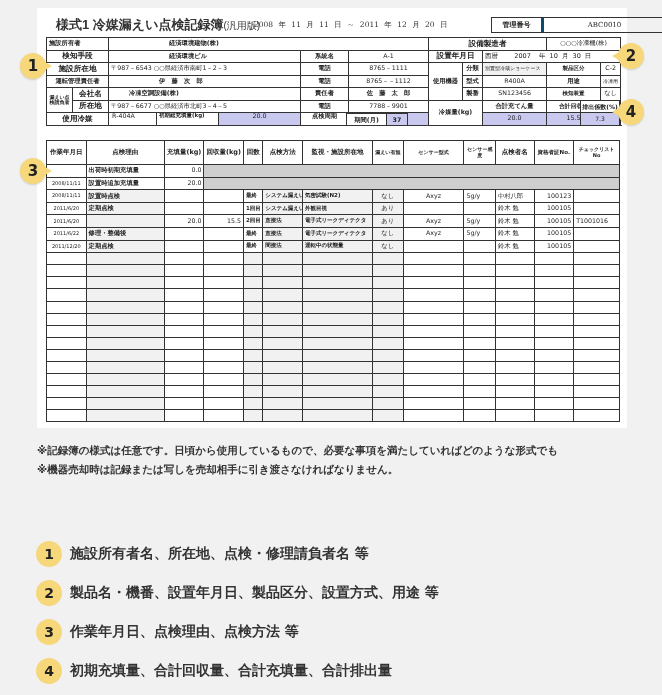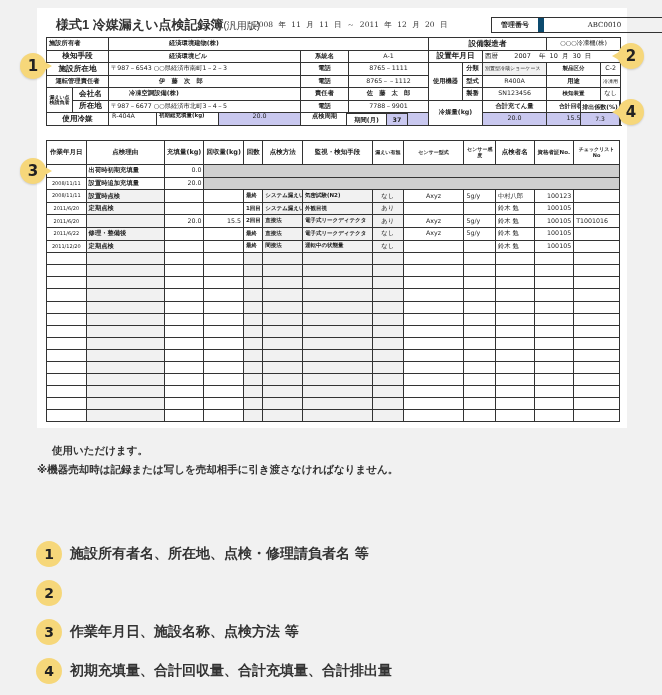--- a/index.html
+++ b/index.html
@@ -12,21 +12,21 @@
   }
   .paper {
     position: absolute; left: 37px; top: 8px; width: 590px; height: 420px;
     background: #fff;
   }
   .title-row { position: absolute; left: 46px; top: 14px; width: 574px; height: 22px; }
   .form-title { position: absolute; left: 10px; top: 2px; font-family: Liberation Sans, sans-serif; font-size: 13px; font-weight: bold; color: #333; letter-spacing: 0px; }
   .form-title .sub { font-size: 10px; font-weight: normal; }
   .period { position: absolute; left: 208px; top: 6px; font-family: "DejaVu Serif", serif; font-size: 7.5px; color: #333; word-spacing: 3px; }
   .mgmt { position: absolute; left: 445px; top: 3px; width: 175px; height: 16px; border: 1.5px solid #333; display: flex; font-size: 7px; }
-  .mgmt .lbl { width: 52px; border-right: 6px solid #0c4a6e; display: flex; align-items: center; justify-content: center; font-weight: bold; }
+  .mgmt .lbl { width: 52px; border-right: 3px solid #0c4a6e; display: flex; align-items: center; justify-content: center; font-weight: bold; }
   .mgmt .val { flex: 1; display: flex; align-items: center; justify-content: center; font-family: "DejaVu Serif", serif; }
 
   table { border-collapse: collapse; table-layout: fixed; position: absolute; }
   td { border: 1px solid #333; font-size: 6.3px; height: 12.5px; padding: 0 2px; white-space: nowrap; overflow: hidden; line-height: 1.05; }
   .c { text-align: center; }
   .r { text-align: right; }
   .b { font-weight: bold; }
   .lg { font-size: 7.6px; font-weight: bold; }
   .blue { background: #c9c8ef; }
   .gray { background: #cfcfcf; }
@@ -196,21 +196,21 @@
       <col style="width:45px">
   </colgroup>
   <tbody>
       <tr class="hdr">
     <td>作業年月日</td>
     <td>点検理由</td>
     <td>充填量(kg)</td>
     <td>回収量(kg)</td>
     <td>回数</td>
     <td>点検方法</td>
-    <td>監視・検知手段</td>
+    <td>監視・施設所在地</td>
     <td style="font-size:5px">漏えい有無</td>
     <td style="font-size:5px">センサー型式</td>
     <td style="font-size:5px">センサー感度</td>
     <td>点検者名</td>
     <td style="font-size:5.5px">資格者証No.</td>
     <td style="font-size:5px">チェックリストNo</td>
   </tr>
   <tr>
     <td class="c" style="font-size:5px"></td>
     <td class="b">出荷時初期充填量</td>
@@ -512,33 +512,34 @@
       </tr>
     </tbody>
 </table>
 
 <div class="marker m-left" style="left:20px;top:53px">1</div>
 <div class="marker m-right" style="left:618px;top:43px">2</div>
 <div class="marker m-left" style="left:20px;top:158px">3</div>
 <div class="marker m-right" style="left:618px;top:99px">4</div>
 
 <div class="notes">
-  <div class="indent">使用いただけます。</div>
+  <div>※記録簿の様式は任意です。日頃から使用しているもので、必要な事項を満たしていればどのような形式でも</div>
   <div>※機器売却時は記録または写しを売却相手に引き渡さなければなりません。</div>
 </div>
 
 <div class="legend">
   <div class="legend-item">
     <div class="legend-num">1</div>
     <div class="legend-text">施設所有者名、所在地、点検・修理請負者名 等</div>
   </div>
   <div class="legend-item">
     <div class="legend-num">2</div>
+    <div class="legend-text">製品名・機番、設置年月日、製品区分、設置方式、用途 等</div>
   </div>
   <div class="legend-item">
     <div class="legend-num">3</div>
-    <div class="legend-text">作業年月日、施設名称、点検方法 等</div>
+    <div class="legend-text">作業年月日、点検理由、点検方法 等</div>
   </div>
   <div class="legend-item">
     <div class="legend-num">4</div>
     <div class="legend-text">初期充填量、合計回収量、合計充填量、合計排出量</div>
   </div>
 </div>
 
 </body></html>

